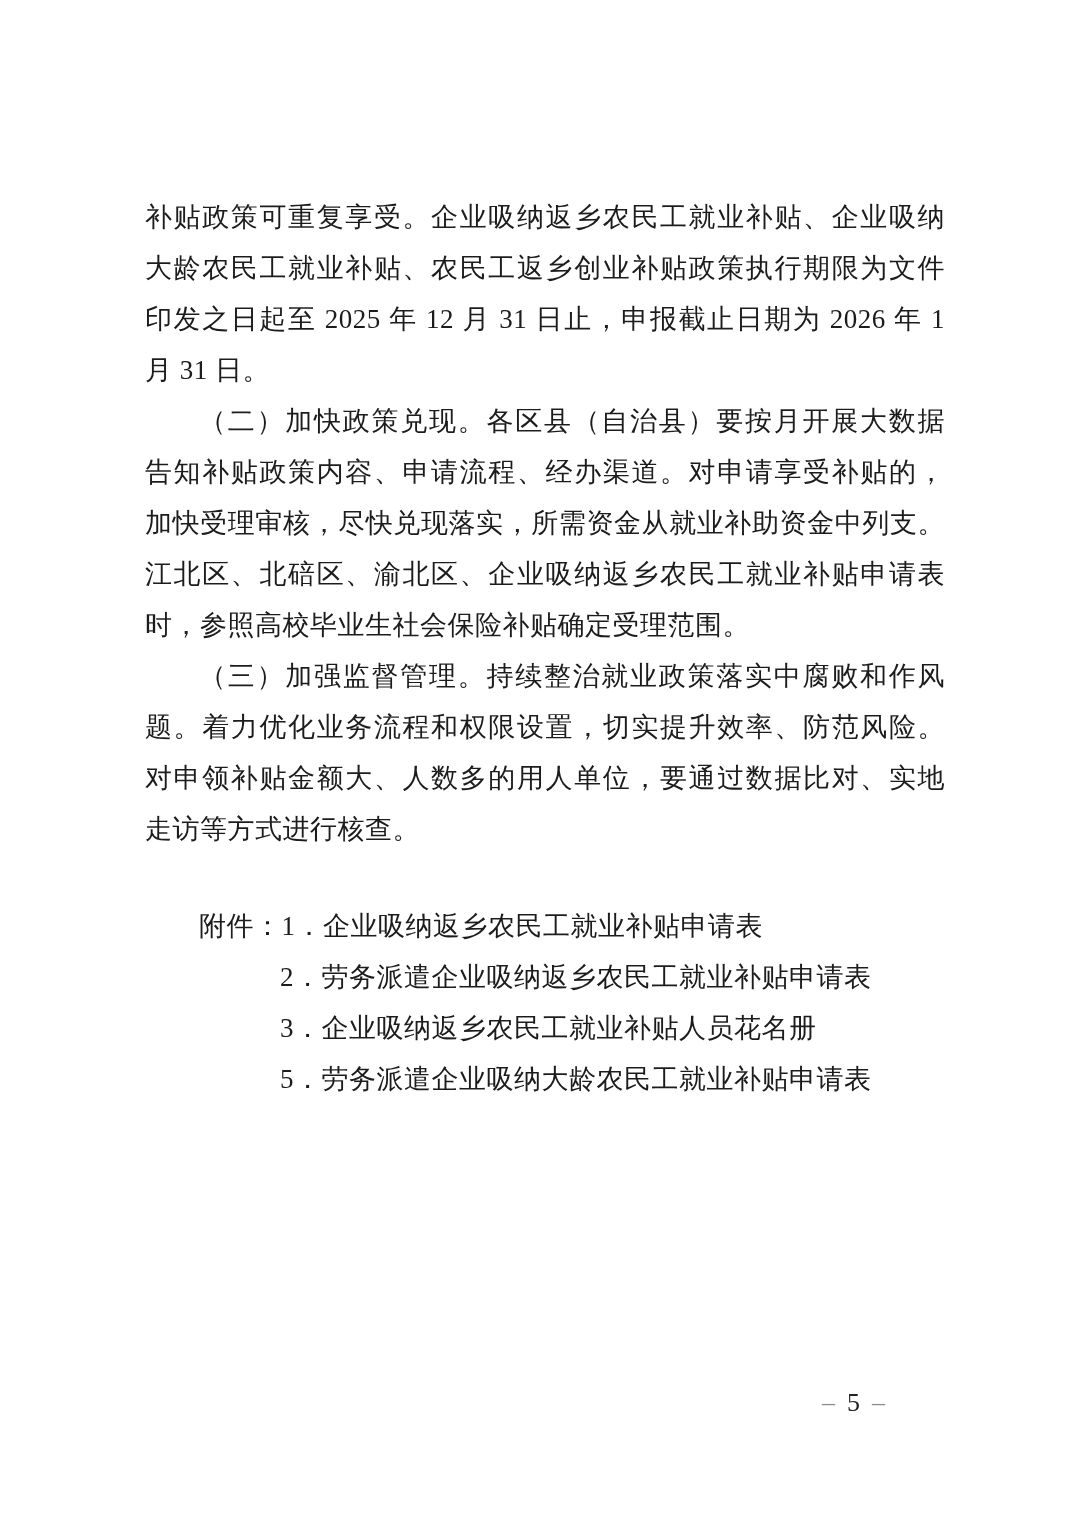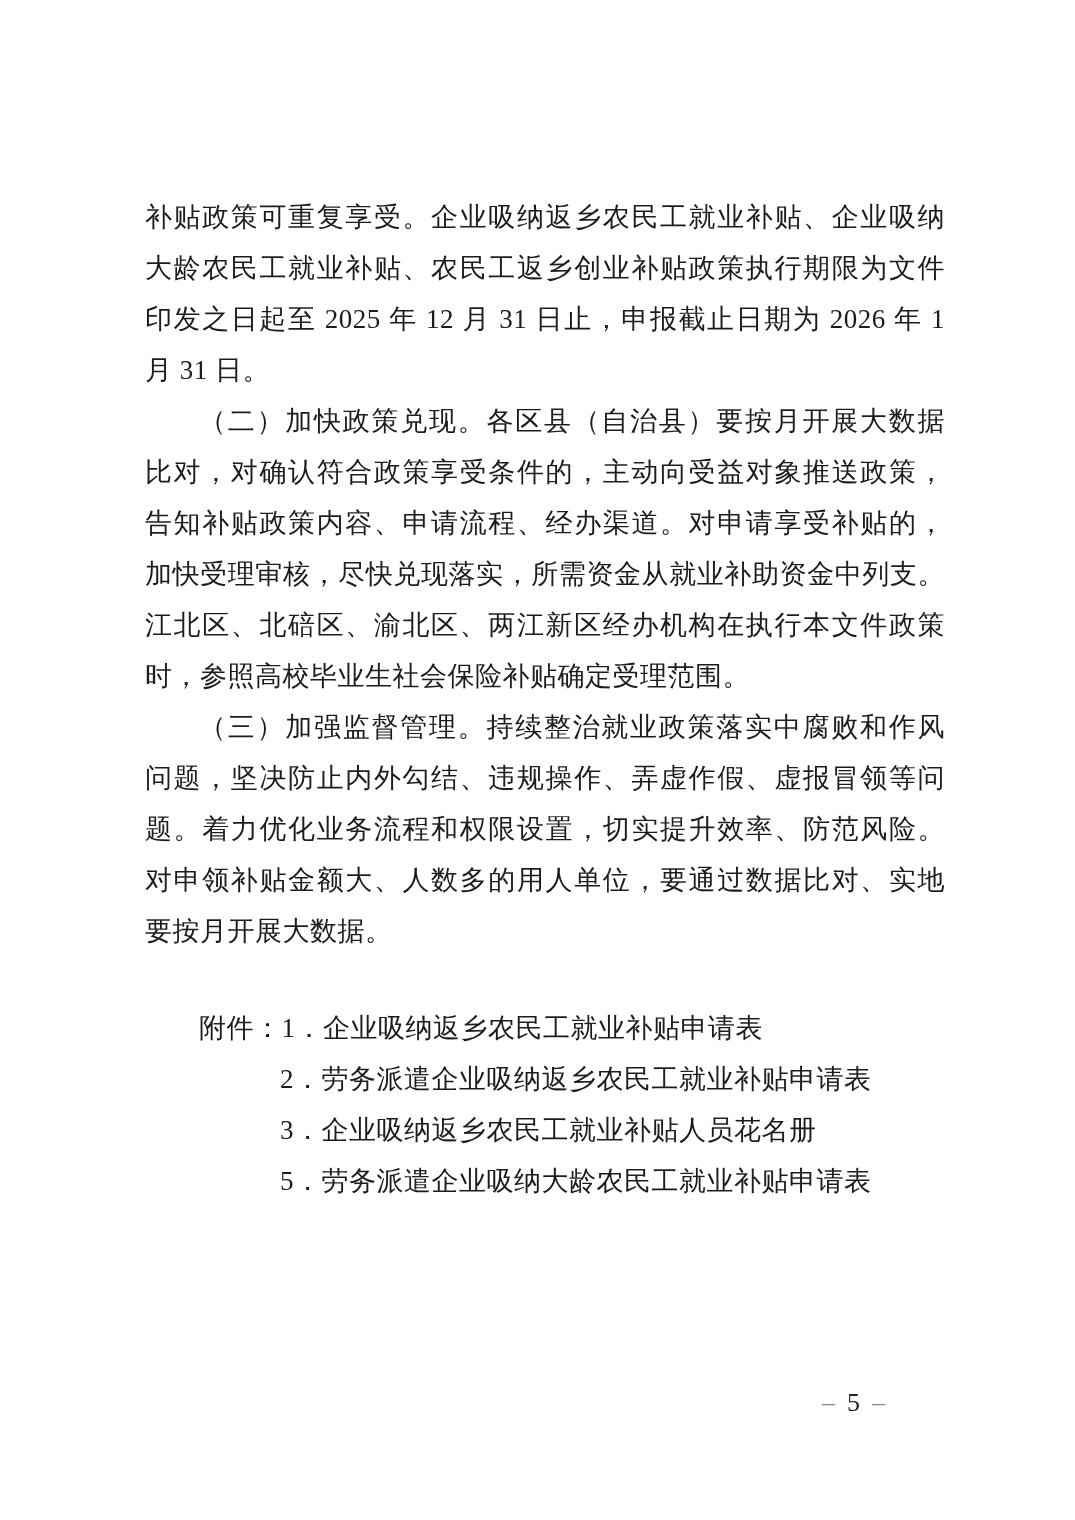--- a/index.html
+++ b/index.html
@@ -84,33 +84,31 @@
 
     <div>
       <div class="line">补贴政策可重复享受。企业吸纳返乡农民工就业补贴、企业吸纳</div>
       <div class="line">大龄农民工就业补贴、农民工返乡创业补贴政策执行期限为文件</div>
       <div class="line">印发之日起至 2025 年 12 月 31 日止，申报截止日期为 2026 年 1</div>
       <div class="line last">月 31 日。</div>
     </div>
 
     <div>
       <div class="line indent"><span class="para-heading">（二）加快政策兑现。</span><span>各区县（自治县）要按月开展大数据</span></div>
-      <div class="line">比对，对确认符合政策享受条件的，主动向受益对象推送政策，</div>
       <div class="line">告知补贴政策内容、申请流程、经办渠道。对申请享受补贴的，</div>
       <div class="line">加快受理审核，尽快兑现落实，所需资金从就业补助资金中列支。</div>
-      <div class="line">江北区、北碚区、渝北区、两江新区经办机构在执行本文件政策</div>
+      <div class="line">江北区、北碚区、渝北区、企业吸纳返乡农民工就业补贴申请表</div>
       <div class="line last">时，参照高校毕业生社会保险补贴确定受理范围。</div>
     </div>
 
     <div>
       <div class="line indent"><span class="para-heading">（三）加强监督管理。</span><span>持续整治就业政策落实中腐败和作风</span></div>
-      <div class="line">问题，坚决防止内外勾结、违规操作、弄虚作假、虚报冒领等问</div>
       <div class="line">题。着力优化业务流程和权限设置，切实提升效率、防范风险。</div>
       <div class="line">对申领补贴金额大、人数多的用人单位，要通过数据比对、实地</div>
-      <div class="line last">要按月开展大数据。</div>
+      <div class="line last">走访等方式进行核查。</div>
     </div>
 
     <div class="attachments">
       <div class="attach-line first"><span>附件：</span><span>1．企业吸纳返乡农民工就业补贴申请表</span></div>
       <div class="attach-line cont">2．劳务派遣企业吸纳返乡农民工就业补贴申请表</div>
       <div class="attach-line cont">3．企业吸纳返乡农民工就业补贴人员花名册</div>
       <div class="attach-line cont">5．劳务派遣企业吸纳大龄农民工就业补贴申请表</div>
     </div>
 
   </div>

